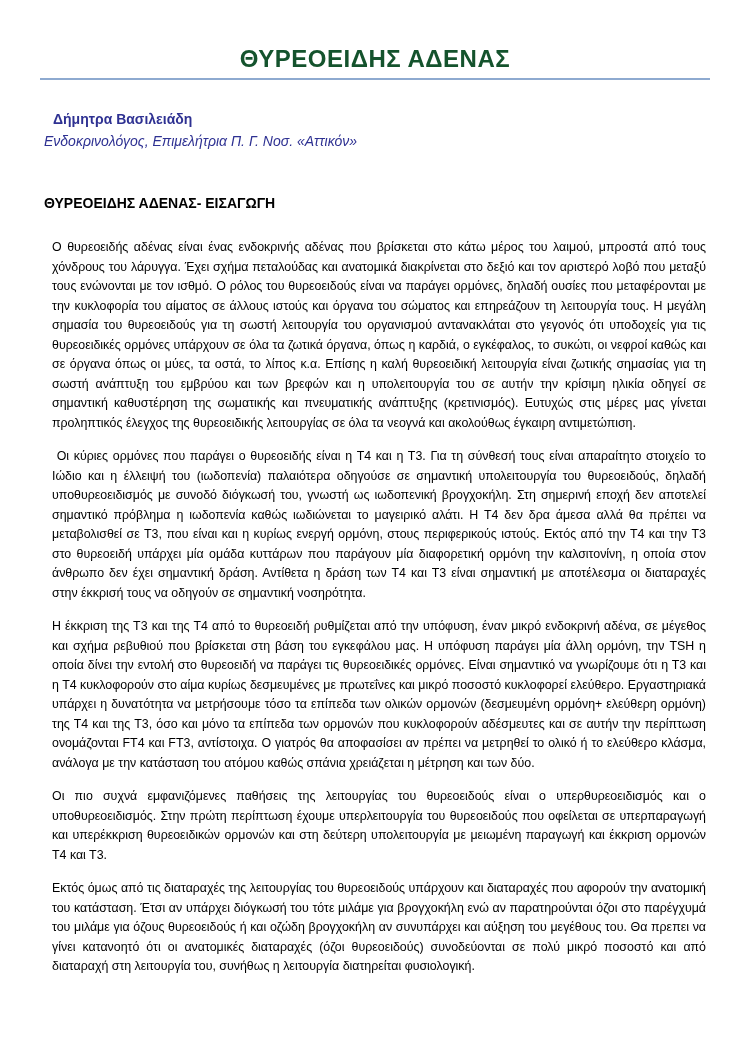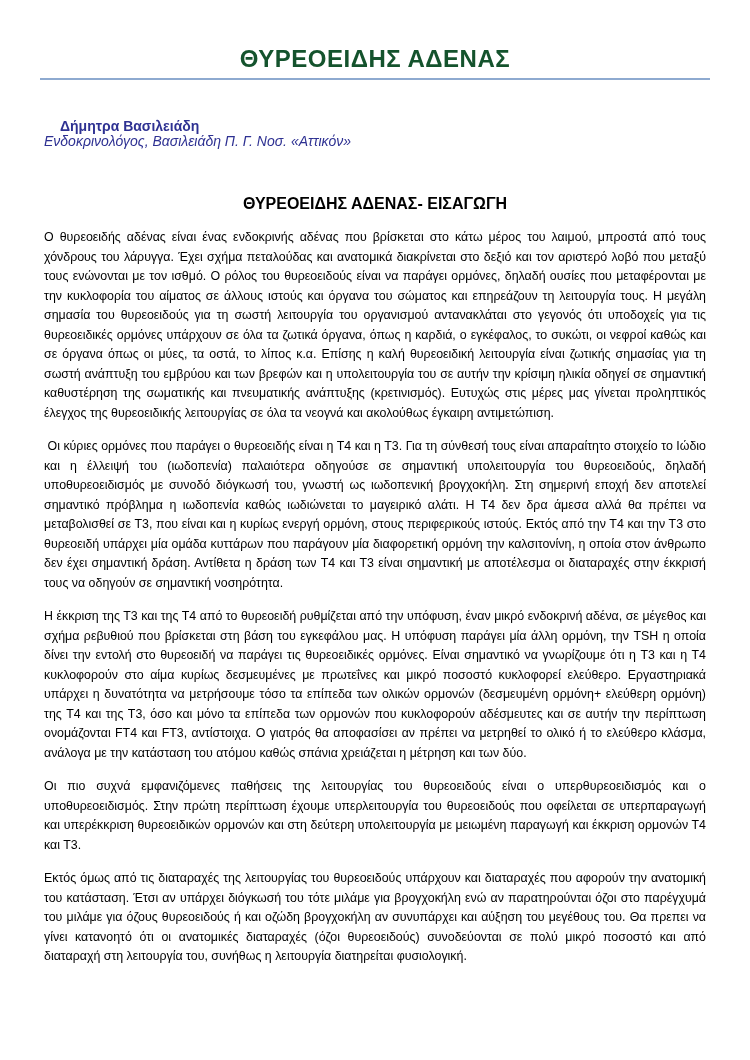--- a/index.html
+++ b/index.html
@@ -44,60 +44,59 @@
       background: #8eaad0;
     }
     .author {
       position: absolute;
       left: 44px;
       top: 101px;
       font-size: 14px;
       font-weight: bold;
       color: #2e3192;
       line-height: 18px;
-      margin: 16px;
+      margin: 9px;
     }
     .affiliation {
       position: absolute;
       left: 44px;
       top: 132px;
       font-size: 14px;
       font-style: italic;
       color: #2e3192;
       line-height: 18px;
       margin: 0;
     }
     .content {
       position: absolute;
       left: 44px;
       top: 196px;
       width: 662px;
     }
     .section-heading {
-      font-size: 16px;
+      font-size: 14px;
       font-weight: bold;
       line-height: 15px;
-      margin: 0 0 17px 0;
-      text-align: center;
+      margin: 0 0 27px 0;
     }
     .para {
       font-size: 12.4px;
       line-height: 19.5px;
       text-align: justify;
-      margin: 0 0 14px 0;
+      margin: 0 0 14px 8px;
     }
   </style>
 </head>
 <body>
 
 <div class="page">
   <h1 class="title">ΘΥΡΕΟΕΙΔΗΣ ΑΔΕΝΑΣ</h1>
   <div class="title-rule"></div>
   <p class="author">Δήμητρα Βασιλειάδη</p>
-  <p class="affiliation">Ενδοκρινολόγος, Βασιλειάδη Π. Γ. Νοσ. «Αττικόν»</p>
+  <p class="affiliation">Ενδοκρινολόγος, Επιμελήτρια Π. Γ. Νοσ. «Αττικόν»</p>
 
   <div class="content">
     <h2 class="section-heading">ΘΥΡΕΟΕΙΔΗΣ ΑΔΕΝΑΣ- ΕΙΣΑΓΩΓΗ</h2>
     <p class="para">Ο θυρεοειδής αδένας είναι ένας ενδοκρινής αδένας που βρίσκεται στο κάτω μέρος του λαιμού, μπροστά από τους χόνδρους του λάρυγγα. Έχει σχήμα πεταλούδας και ανατομικά διακρίνεται στο δεξιό και τον αριστερό λοβό που μεταξύ τους ενώνονται με τον ισθμό. Ο ρόλος του θυρεοειδούς είναι να παράγει ορμόνες, δηλαδή ουσίες που μεταφέρονται με την κυκλοφορία του αίματος σε άλλους ιστούς και όργανα του σώματος και επηρεάζουν τη λειτουργία τους. Η μεγάλη σημασία του θυρεοειδούς για τη σωστή λειτουργία του οργανισμού αντανακλάται στο γεγονός ότι υποδοχείς για τις θυρεοειδικές ορμόνες υπάρχουν σε όλα τα ζωτικά όργανα, όπως η καρδιά, ο εγκέφαλος, το συκώτι, οι νεφροί καθώς και σε όργανα όπως οι μύες, τα οστά, το λίπος κ.α. Επίσης η καλή θυρεοειδική λειτουργία είναι ζωτικής σημασίας για τη σωστή ανάπτυξη του εμβρύου και των βρεφών και η υπολειτουργία του σε αυτήν την κρίσιμη ηλικία οδηγεί σε σημαντική καθυστέρηση της σωματικής και πνευματικής ανάπτυξης (κρετινισμός). Ευτυχώς στις μέρες μας γίνεται προληπτικός έλεγχος της θυρεοειδικής λειτουργίας σε όλα τα νεογνά και ακολούθως έγκαιρη αντιμετώπιση.</p>
     <p class="para" style="white-space: pre-wrap;"> Οι κύριες ορμόνες που παράγει ο θυρεοειδής είναι η Τ4 και η Τ3. Για τη σύνθεσή τους είναι απαραίτητο στοιχείο το Ιώδιο και η έλλειψή του (ιωδοπενία) παλαιότερα οδηγούσε σε σημαντική υπολειτουργία του θυρεοειδούς, δηλαδή υποθυρεοειδισμός με συνοδό διόγκωσή του, γνωστή ως ιωδοπενική βρογχοκήλη. Στη σημερινή εποχή δεν αποτελεί σημαντικό πρόβλημα η ιωδοπενία καθώς ιωδιώνεται το μαγειρικό αλάτι. Η Τ4 δεν δρα άμεσα αλλά θα πρέπει να μεταβολισθεί σε Τ3, που είναι και η κυρίως ενεργή ορμόνη, στους περιφερικούς ιστούς. Εκτός από την Τ4 και την Τ3 στο θυρεοειδή υπάρχει μία ομάδα κυττάρων που παράγουν μία διαφορετική ορμόνη την καλσιτονίνη, η οποία στον άνθρωπο δεν έχει σημαντική δράση. Αντίθετα η δράση των Τ4 και Τ3 είναι σημαντική με αποτέλεσμα οι διαταραχές στην έκκρισή τους να οδηγούν σε σημαντική νοσηρότητα.</p>
     <p class="para">Η έκκριση της Τ3 και της Τ4 από το θυρεοειδή ρυθμίζεται από την υπόφυση, έναν μικρό ενδοκρινή αδένα, σε μέγεθος και σχήμα ρεβυθιού που βρίσκεται στη βάση του εγκεφάλου μας. Η υπόφυση παράγει μία άλλη ορμόνη, την TSH η οποία δίνει την εντολή στο θυρεοειδή να παράγει τις θυρεοειδικές ορμόνες. Είναι σημαντικό να γνωρίζουμε ότι η Τ3 και η Τ4 κυκλοφορούν στο αίμα κυρίως δεσμευμένες με πρωτεΐνες και μικρό ποσοστό κυκλοφορεί ελεύθερο. Εργαστηριακά υπάρχει η δυνατότητα να μετρήσουμε τόσο τα επίπεδα των ολικών ορμονών (δεσμευμένη ορμόνη+ ελεύθερη ορμόνη) της Τ4 και της Τ3, όσο και μόνο τα επίπεδα των ορμονών που κυκλοφορούν αδέσμευτες και σε αυτήν την περίπτωση ονομάζονται FT4 και FT3, αντίστοιχα. Ο γιατρός θα αποφασίσει αν πρέπει να μετρηθεί το ολικό ή το ελεύθερο κλάσμα, ανάλογα με την κατάσταση του ατόμου καθώς σπάνια χρειάζεται η μέτρηση και των δύο.</p>
     <p class="para">Οι πιο συχνά εμφανιζόμενες παθήσεις της λειτουργίας του θυρεοειδούς είναι ο υπερθυρεοειδισμός και ο υποθυρεοειδισμός. Στην πρώτη περίπτωση έχουμε υπερλειτουργία του θυρεοειδούς που οφείλεται σε υπερπαραγωγή και υπερέκκριση θυρεοειδικών ορμονών και στη δεύτερη υπολειτουργία με μειωμένη παραγωγή και έκκριση ορμονών Τ4 και Τ3.</p>
     <p class="para">Εκτός όμως από τις διαταραχές της λειτουργίας του θυρεοειδούς υπάρχουν και διαταραχές που αφορούν την ανατομική του κατάσταση. Έτσι αν υπάρχει διόγκωσή του τότε μιλάμε για βρογχοκήλη ενώ αν παρατηρούνται όζοι στο παρέγχυμά του μιλάμε για όζους θυρεοειδούς ή και οζώδη βρογχοκήλη αν συνυπάρχει και αύξηση του μεγέθους του. Θα πρεπει να γίνει κατανοητό ότι οι ανατομικές διαταραχές (όζοι θυρεοειδούς) συνοδεύονται σε πολύ μικρό ποσοστό και από διαταραχή στη λειτουργία του, συνήθως η λειτουργία διατηρείται φυσιολογική.</p>
   </div>
 </div>

